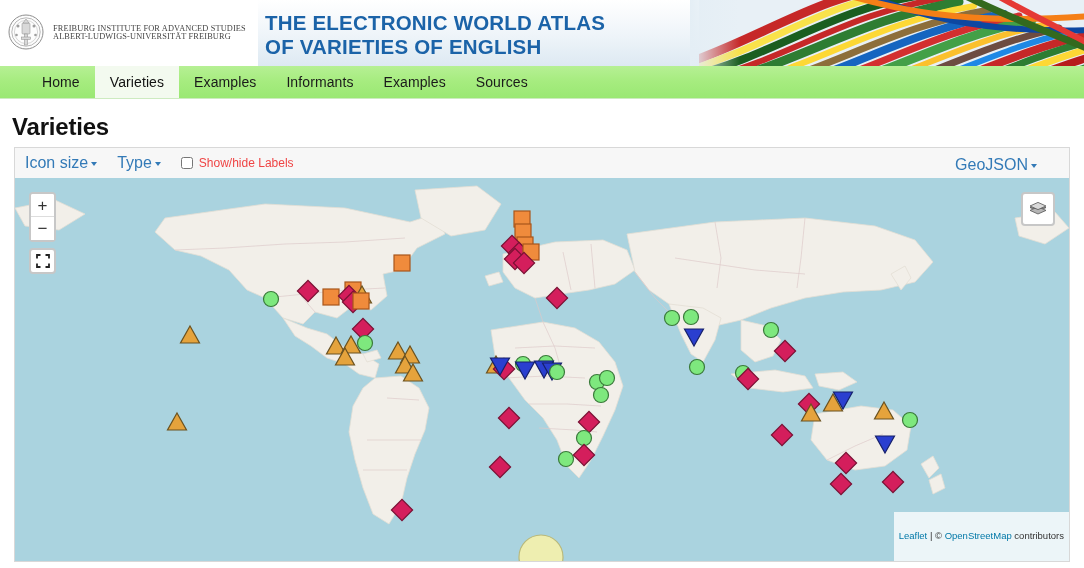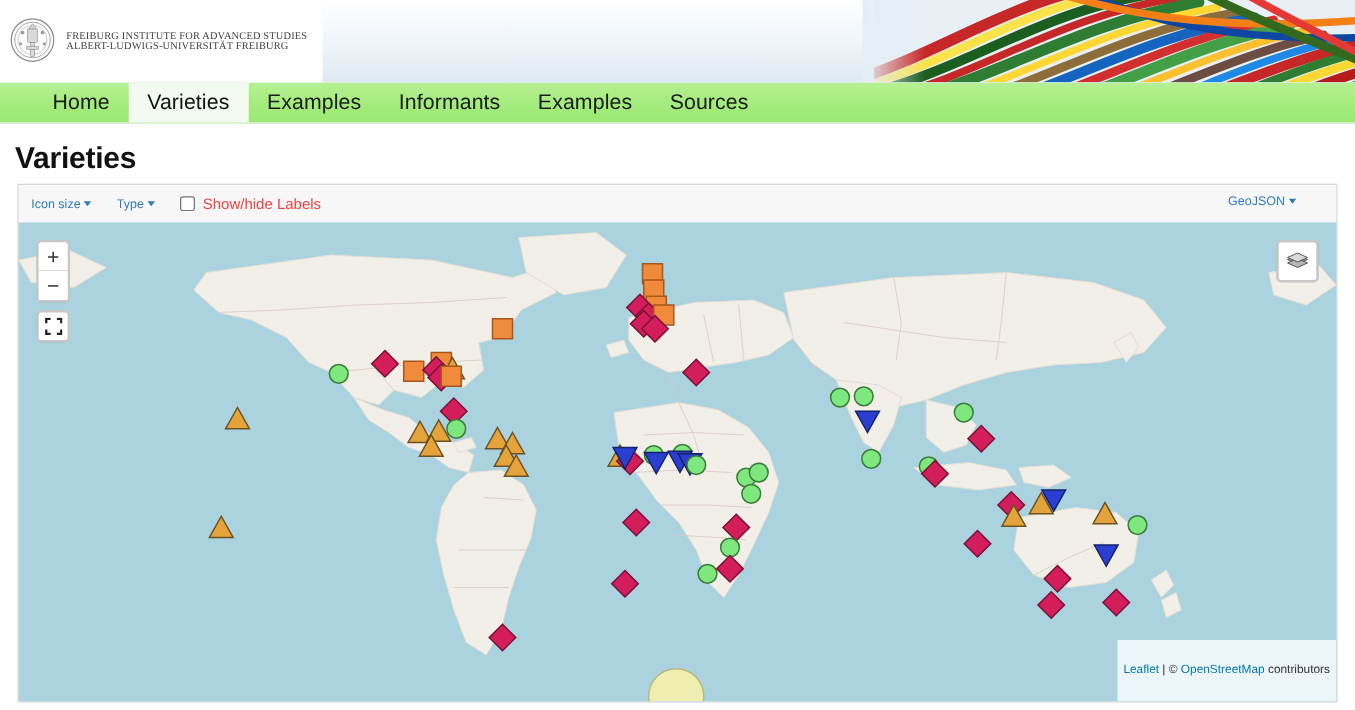--- a/index.html
+++ b/index.html
@@ -51,41 +51,41 @@
 
   
   .navbar {
     height:33px; width:1084px;
     background: linear-gradient(to bottom,#b6f094 0%, #a6ec7f 48%, #9ae873 100%);
     border-bottom:1px solid #cdebc0;
     display:flex; align-items:stretch; padding-left:27px;
   }
   .navitem {
     display:flex; align-items:center; padding:0 15px;
-    font-size:17px; color:#1a1a1a; cursor:pointer; letter-spacing:0.1px;
+    font-size:14px; color:#1a1a1a; cursor:pointer; letter-spacing:0.1px;
   }
   .navitem.active { background:#f3faef; color:#111; }
 
   
   .pagetitle {
     font-size:24px; font-weight:bold; color:#111;
     margin:14px 0 0 12px; letter-spacing:-0.2px;
   }
 
   
   .panel {
     position:absolute; left:14px; top:147px; width:1056px; height:415px;
     border:1px solid #d8d8d8; background:#f7f7f7;
   }
   .maptoolbar {
     height:30px; display:flex; align-items:center; padding:0 10px;
     background:#f7f7f7; position:relative;
   }
   .tb-link {
-    font-size:10px; color:#337ab7; cursor:pointer; margin-right:20px;
+    font-size:16px; color:#337ab7; cursor:pointer; margin-right:20px;
     white-space:nowrap;
   }
   .caret {
     display:inline-block; width:0;height:0; margin-left:3px;
     border-left:3.5px solid transparent; border-right:3.5px solid transparent;
     border-top:4px solid #337ab7; vertical-align:middle;
   }
   .tb-check { display:flex; align-items:center; gap:6px; }
   .tb-check input { width:12px; height:12px; margin:0; }
   .tb-check label { font-size:12px; color:#ef4444; cursor:pointer; }
@@ -180,20 +180,24 @@
           <circle cx="10.5" cy="22" r="1.3"></circle>
             <circle cx="29.5" cy="22" r="1.3"></circle>
         </g>
       </svg>
       <div class="brand-txt">
         <span class="brand-sub1">FREIBURG INSTITUTE FOR ADVANCED STUDIES</span>
         <span class="brand-sub2">ALBERT-LUDWIGS-UNIVERSITÄT FREIBURG</span>
       </div>
     </div>
 
+    <div class="mast-title">
+      <span>THE ELECTRONIC WORLD ATLAS</span>
+      <span>OF VARIETIES OF ENGLISH</span>
+    </div>
   </div>
 
   <div class="navbar">
     <div class="navitem">Home</div>
     <div class="navitem active">Varieties</div>
     <div class="navitem">Examples</div>
     <div class="navitem">Informants</div>
     <div class="navitem">Examples</div>
     <div class="navitem">Sources</div>
   </div>

